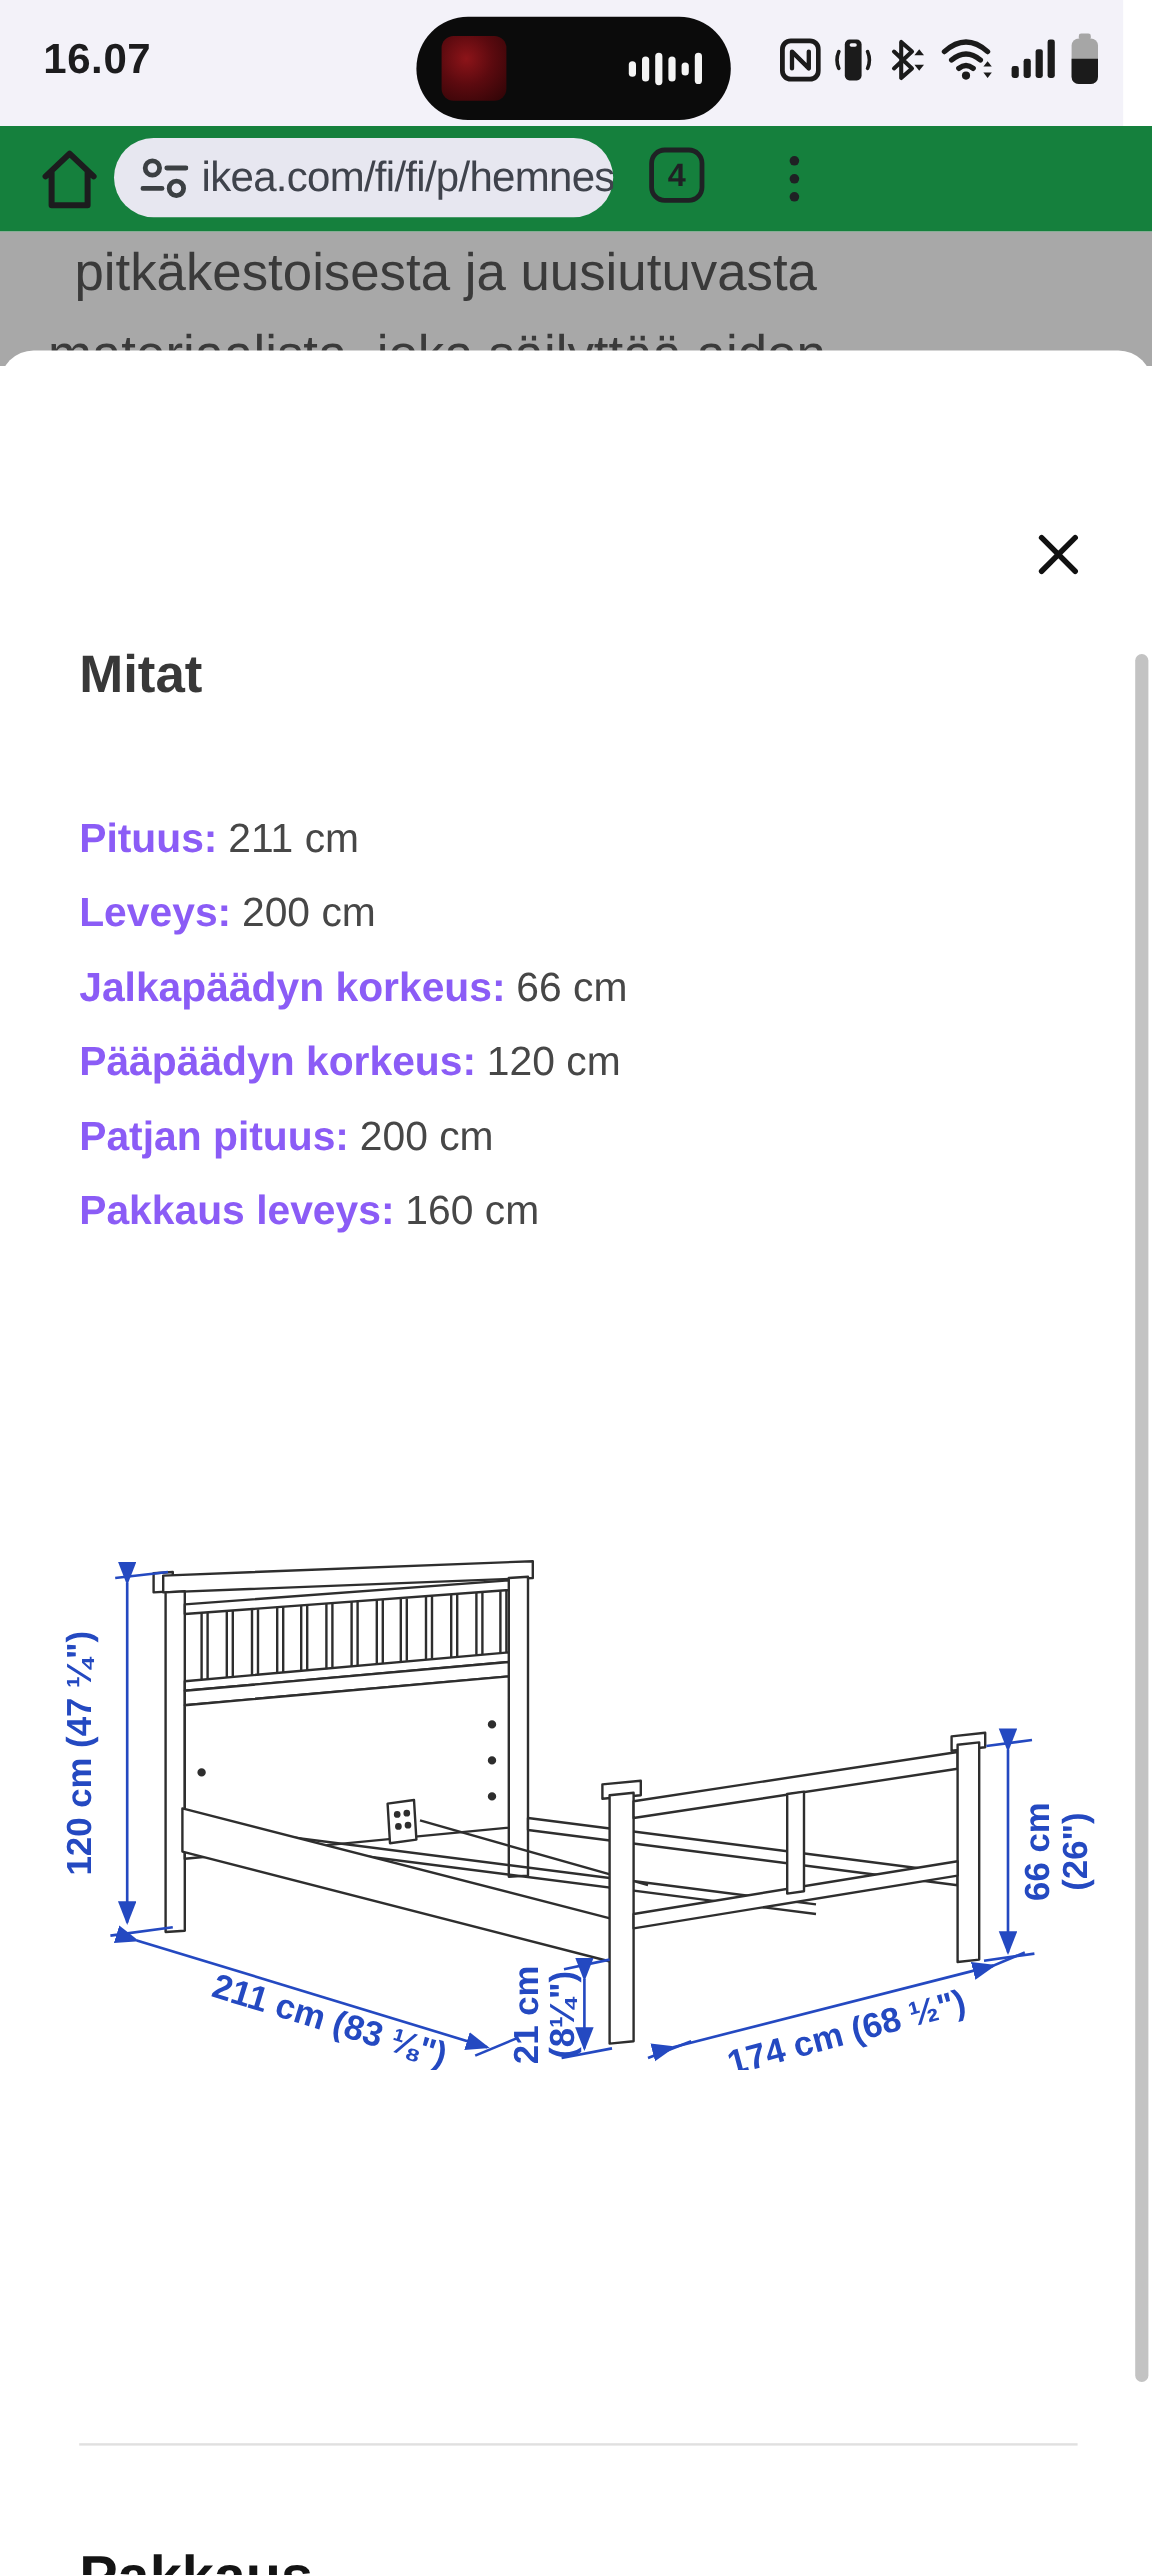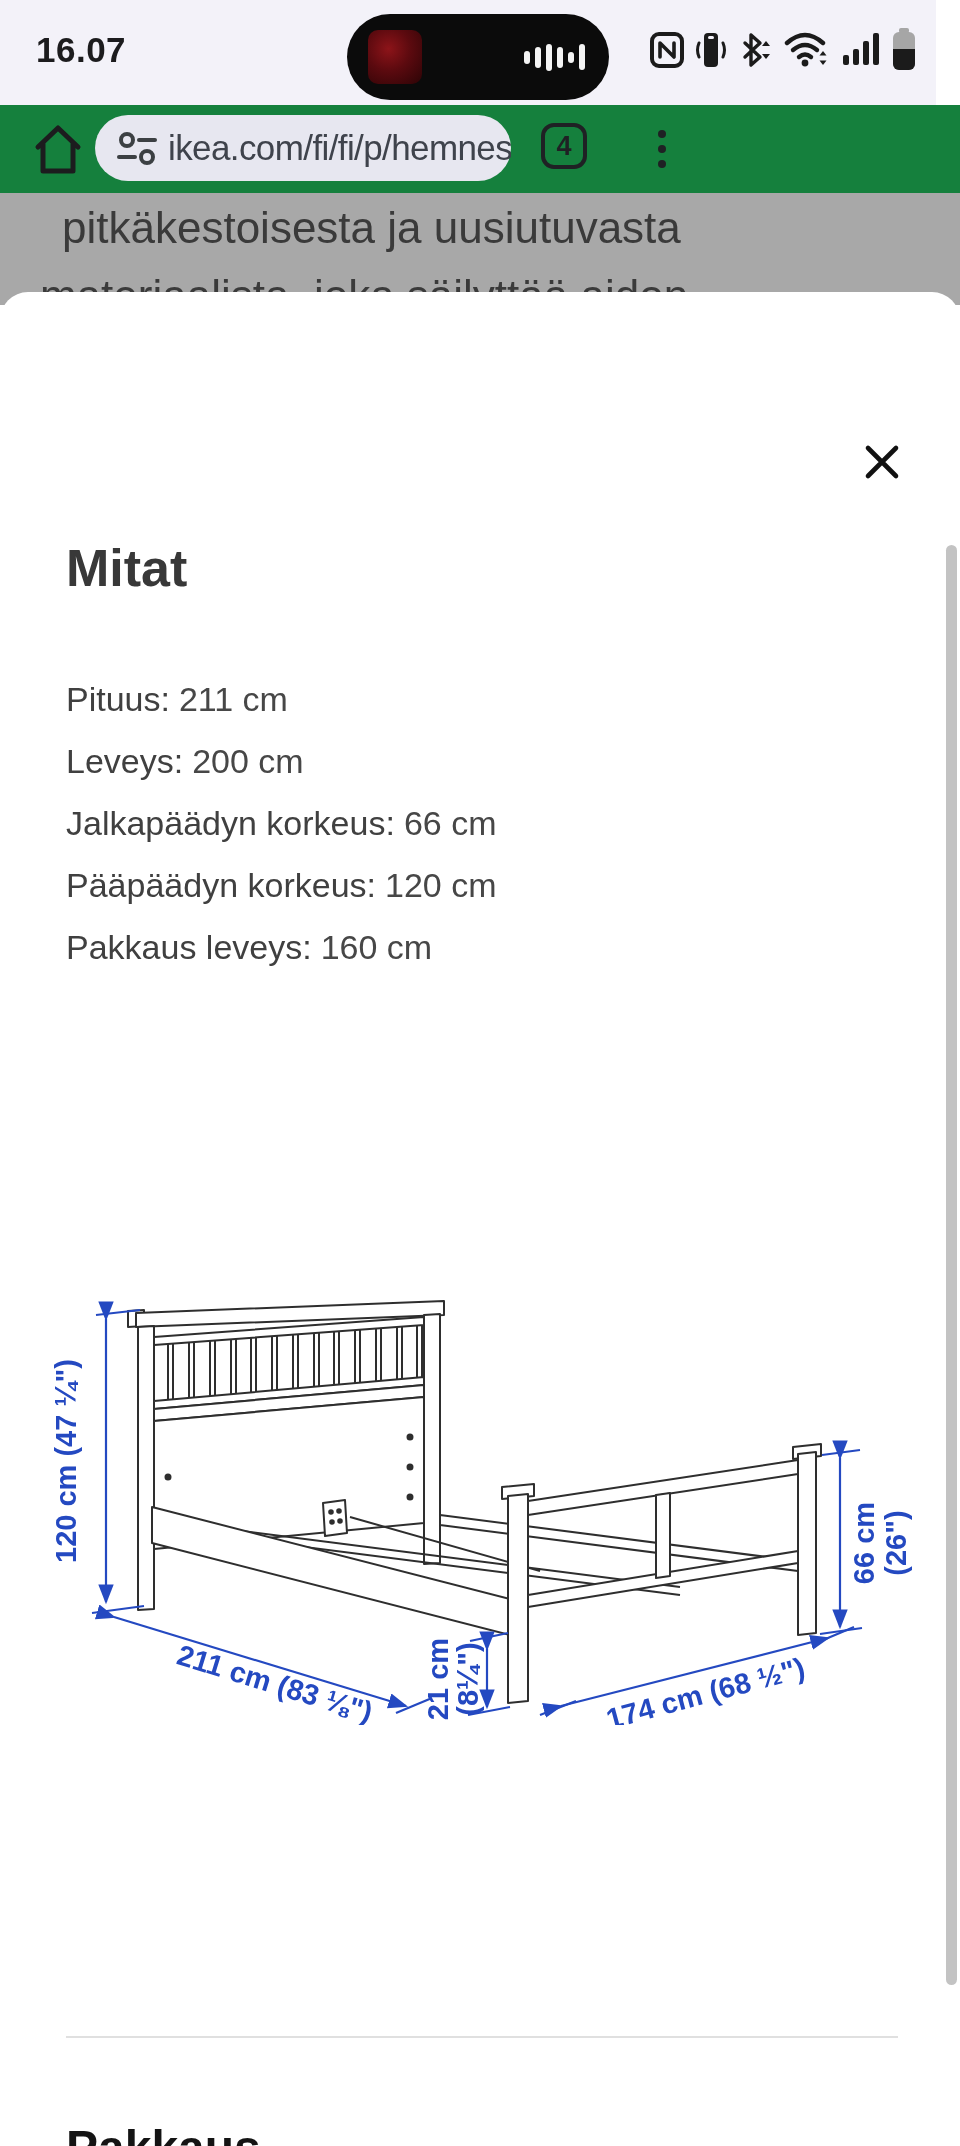--- a/index.html
+++ b/index.html
@@ -33,24 +33,24 @@
   
   .page-dim { position:absolute; left:0; top:193px; width:960px; height:112px; background:#a8a8a8; overflow:hidden; }
   .page-dim p { position:absolute; left:40px; font-size:44px; color:#3a3a3a; white-space:nowrap; }
   .dim-line1 { top:10px;margin-left:22px; }
   .dim-line2 { top:78px; }
 
   
   .modal { position:absolute; left:0; top:292px; width:960px; height:1854px; background:#fff;
            border-radius:28px 28px 0 0; }
   .close-btn { position:absolute; left:858px; top:146px; width:48px; height:48px; background:none; border:none; cursor:pointer; }
-  .modal-title { position:absolute; left:66px; top:246px; font-size:52px; font-weight:700; color:#383838; }
+  .modal-title { position:absolute; left:66px; top:246px; font-size:44px; font-weight:700; color:#383838; }
   .dims { position:absolute; left:66px; top:376px; font-size:34px; color:#474747; }
   .dim-row { height:62px; line-height:62px; white-space:nowrap; }
-  .dim-label { font-weight:400; color:#404040;text-align:right; }
+  .dim-label { font-weight:700; color:#8b5cf6;text-align:right; }
   .dim-value { margin-left:9px; }
 
   .drawing { position:absolute; left:40px; top:973px; width:880px; height:460px; }
 
   .scroll-thumb { position:absolute; left:946px; top:253px; width:11px; height:1440px; background:#c3c3c3; border-radius:6px; }
   .divider { position:absolute; left:66px; top:1744px; width:832px; height:2px; background:#e0e0e0; }
   .next-heading { position:absolute; left:66px; top:1828px; font-size:48px; font-weight:700; color:#141414; }
 
   svg text.dim-blue { font-family:"Liberation Sans", sans-serif; font-weight:700; fill:#2449c1; }
 </style>
@@ -156,20 +156,21 @@
       </svg>
     </button>
 
     <h1 class="modal-title">Mitat</h1>
 
     <div class="dims">
       <div class="dim-row"><span class="dim-label">Pituus:</span><span class="dim-value">211 cm</span></div>
       <div class="dim-row"><span class="dim-label">Leveys:</span><span class="dim-value">200 cm</span></div>
       <div class="dim-row"><span class="dim-label">Jalkapäädyn korkeus:</span><span class="dim-value">66 cm</span></div>
       <div class="dim-row"><span class="dim-label">Pääpäädyn korkeus:</span><span class="dim-value">120 cm</span></div>
+      <div class="dim-row"><span class="dim-label">Patjan pituus:</span><span class="dim-value">200 cm</span></div>
       <div class="dim-row"><span class="dim-label">Pakkaus leveys:</span><span class="dim-value">160 cm</span></div>
     </div>
 
     <svg class="drawing" viewBox="0 0 880 460">
       <defs>
         <marker id="ah" markerWidth="10" markerHeight="9" refX="8" refY="3.5" orient="auto">
           <path d="M0,0 L9,3.5 L0,7 Z" fill="#2449c1"></path>
         </marker>
       </defs>
 

